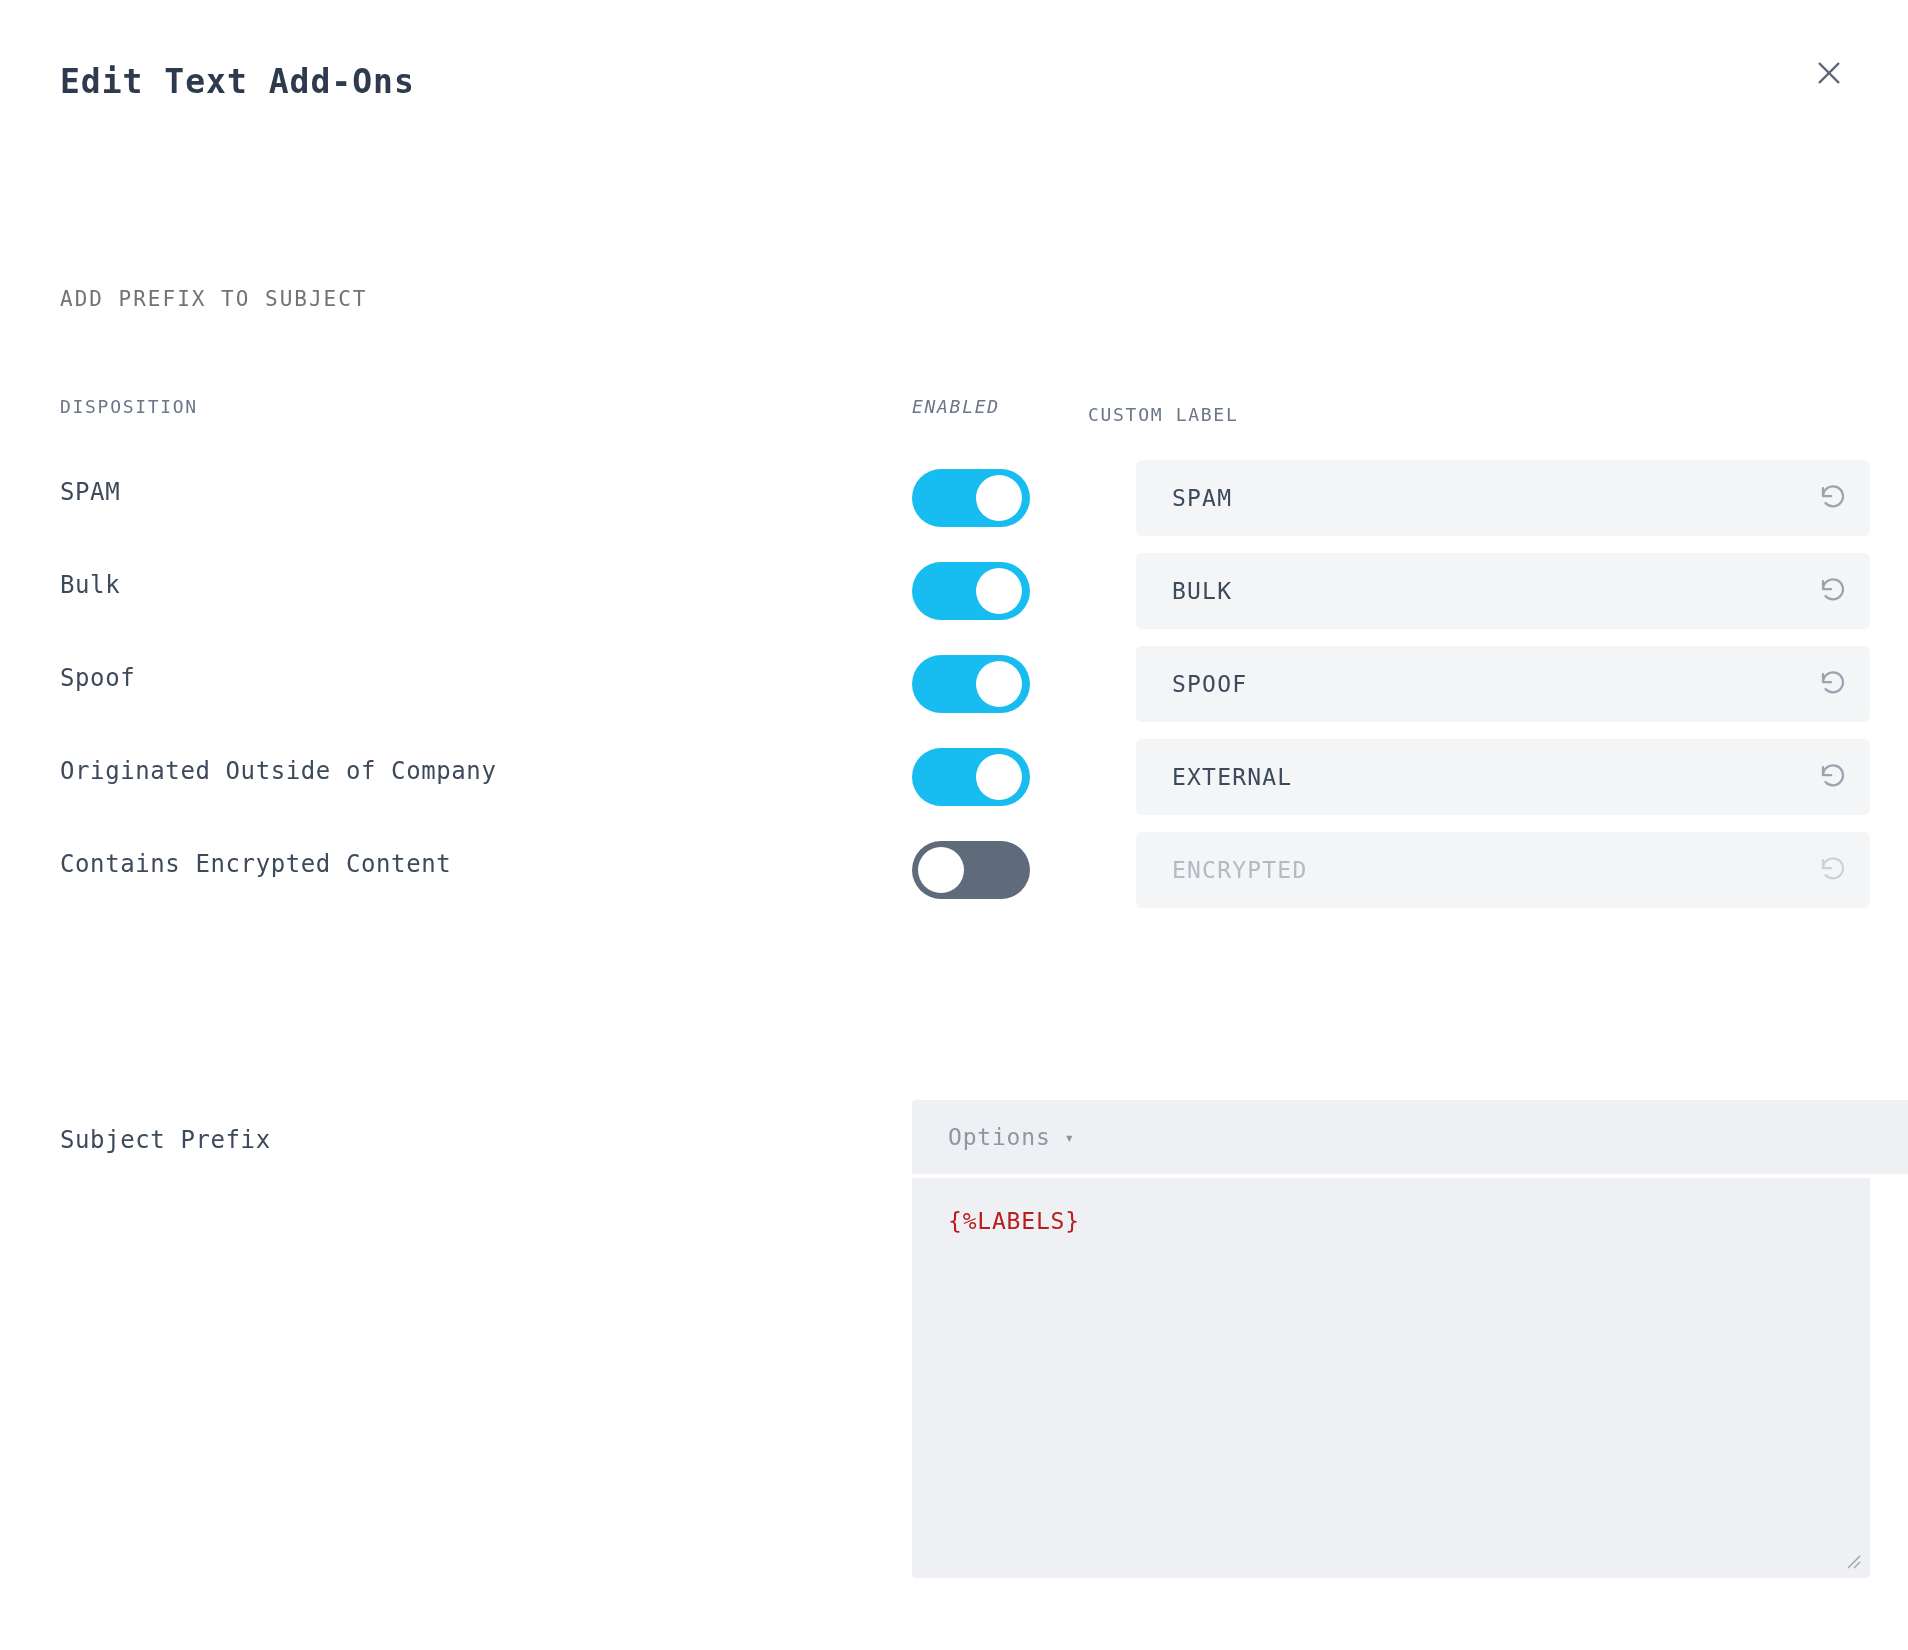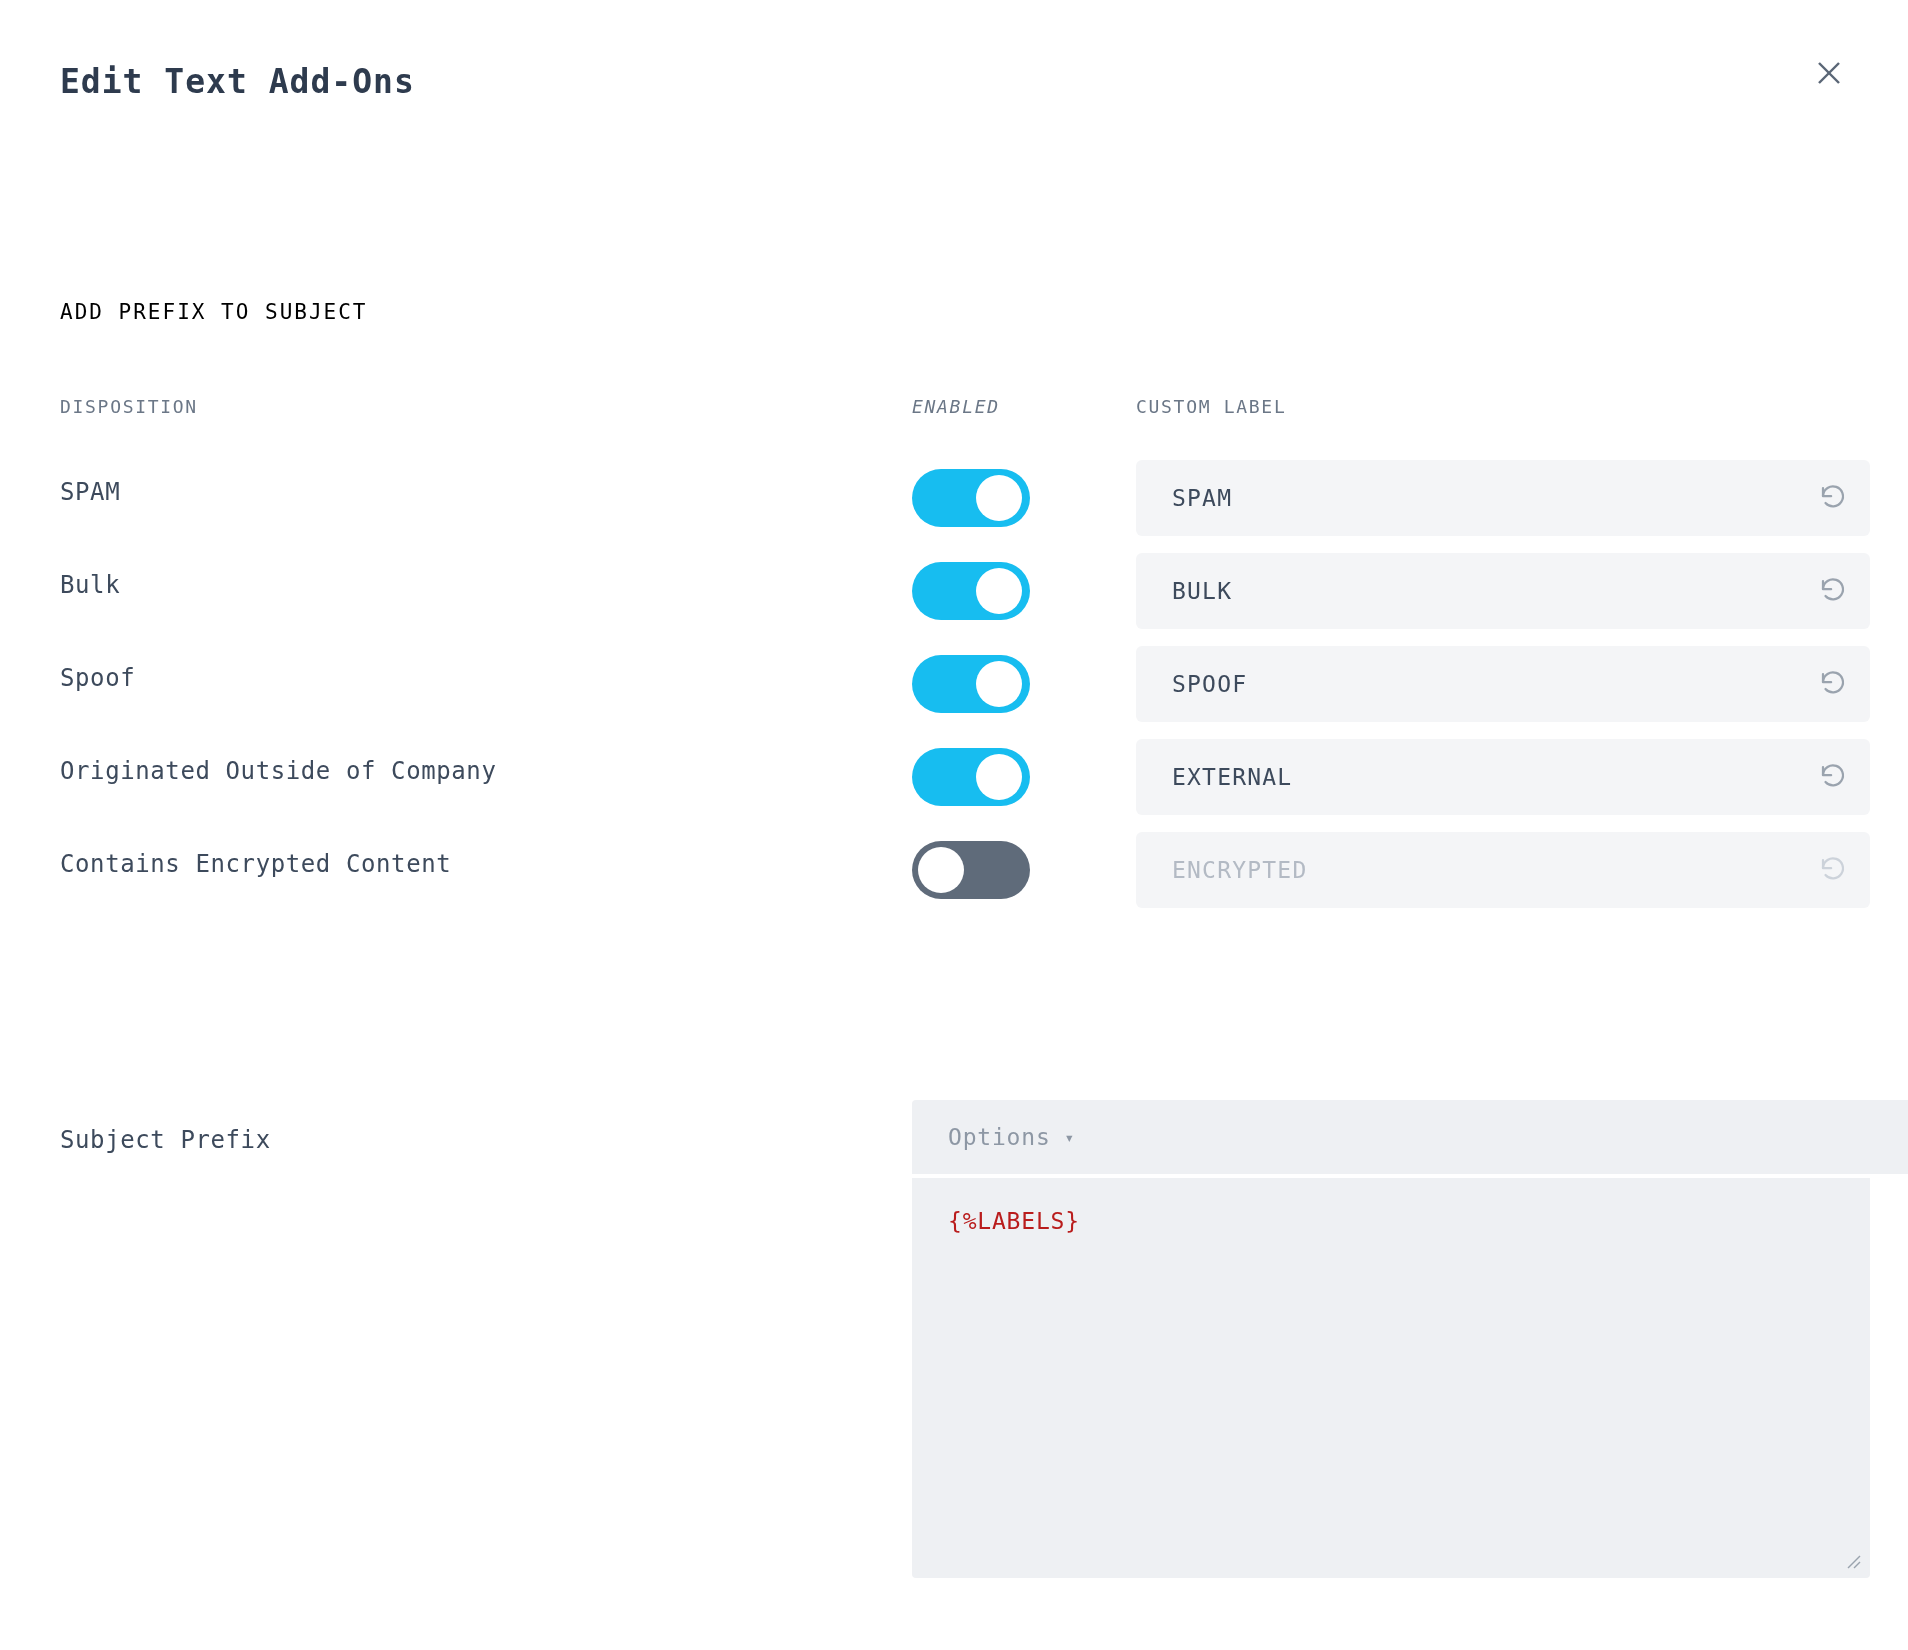--- a/index.html
+++ b/index.html
@@ -44,36 +44,36 @@
     color: #5a6676;
     font-size: 34px;
     line-height: 1;
     font-family: "DejaVu Sans", "Liberation Sans", sans-serif;
     font-weight: 300;
   }
 
   .section-label {
     position: absolute;
     left: 60px;
-    top: 300px;
+    top: 287px;
     font-size: 21px;
     letter-spacing: 2.0px;
-    color: #000000;
+    color: #737373;
   }
 
   .col-head {
     position: absolute;
     font-size: 18px;
     letter-spacing: 1.7px;
     color: #6b7787;
     top: 396px;
   }
   .col-head.c1 { left: 60px; }
   .col-head.c2 { left: 912px; font-style: italic; }
-  .col-head.c3 { left: 1136px; }
+  .col-head.c3 { left: 1088px; margin-top: 8px; }
 
   .rows {
     position: absolute;
     left: 0;
     top: 452px;
     width: 1908px;
   }
 
   .row {
     position: relative;

